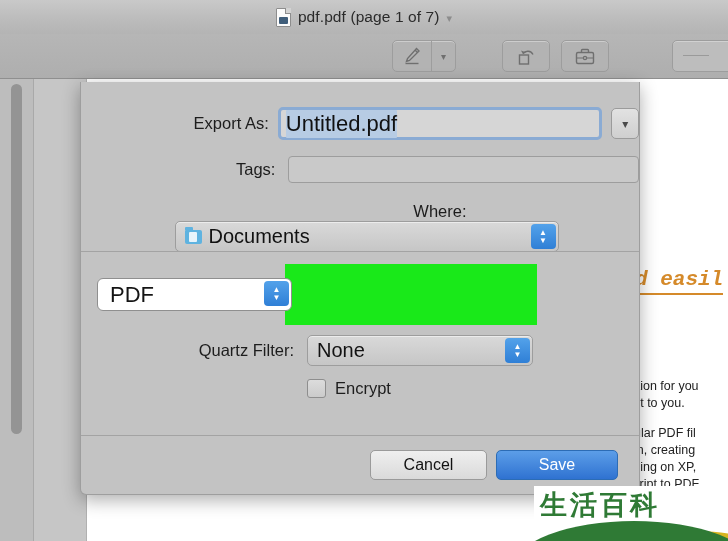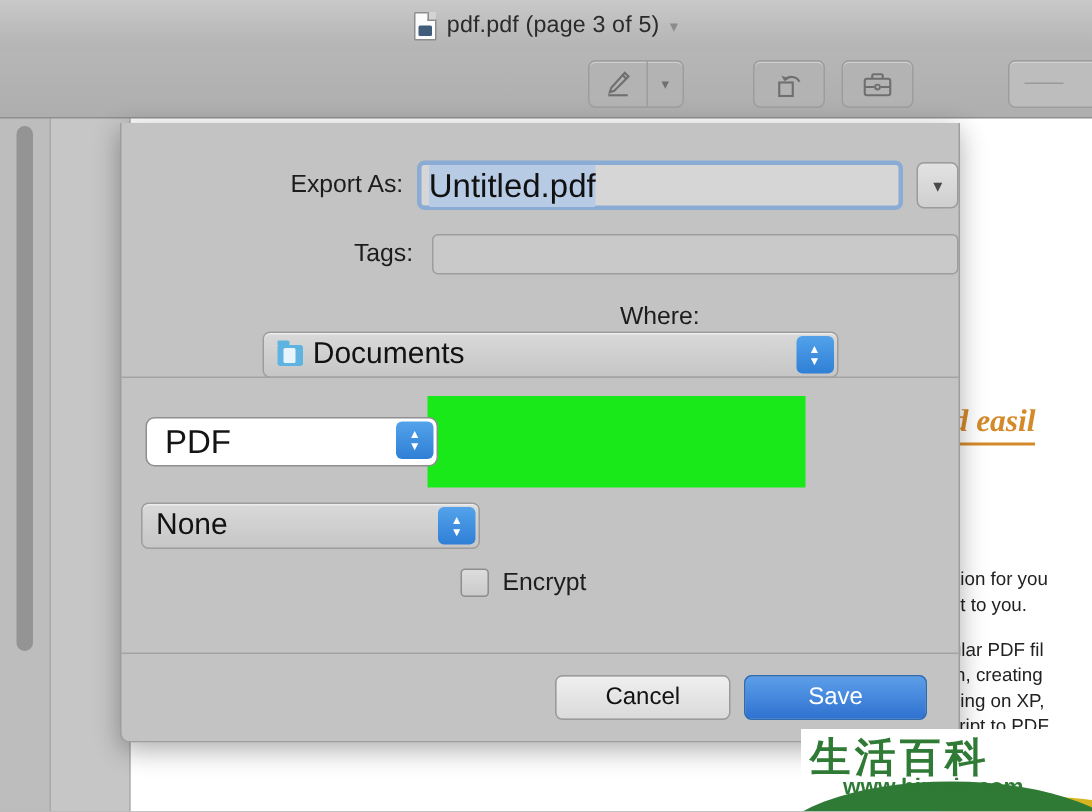--- a/index.html
+++ b/index.html
@@ -163,21 +163,21 @@
     position: absolute;
     left: 87px; top: 78px;
     width: 641px; height: 463px;
     background: #ffffff;
     overflow: hidden;
   }
   .pg-heading {
     position: absolute;
     left: 548px; top: 190px;
     white-space: nowrap;
-    font-family: Liberation Serif, serif;
+    font-family: Liberation Mono, monospace;
     font-weight: bold;
     font-style: italic;
     font-size: 21px;
     color: #d58a2a;
     border-bottom: 2px solid #d58a2a;
     padding-bottom: 2px;
   }
   .pg-body {
     position: absolute;
     left: 540px; top: 300px;
@@ -496,21 +496,21 @@
         <path d="M2.5 12 H9 M13 12 H19.5" stroke="#6f6f6f" stroke-width="1.2"></path>
       </svg>
     </div>
 
     <div class="tb-search" title=""></div>
   </div>
 
   <div class="titlebar">
     <div class="title-wrap">
       <span class="doc-icon"></span>
-      <span class="win-title">pdf.pdf (page 3 of 5)</span>
+      <span class="win-title">pdf.pdf (page 1 of 7)</span>
       <span class="title-chevron">▾</span>
     </div>
   </div>
 
   <div class="sheet">
 
     <div class="sheet-top">
 
       <div class="row r-export">
         <span class="row-label">Export As:</span>
@@ -549,20 +549,21 @@
       <div class="pop-white">
         <span class="pop-text">PDF</span>
         <span class="stepper">
           <span class="ar">▲</span>
           <span class="ar">▼</span>
         </span>
       </div>
     </div>
 
     <div class="row r-quartz">
+      <span class="row-label">Quartz Filter:</span>
       <div class="popup" style="width:226px;">
         <span class="pop-text">None</span>
         <span class="stepper">
           <span class="ar">▲</span>
           <span class="ar">▼</span>
         </span>
       </div>
     </div>
 
     <div class="row r-encrypt">
@@ -576,16 +577,15 @@
       <div class="btn btn-save">Save</div>
     </div>
 
   </div>
 
   <div class="watermark">
     <div class="wm-band"></div>
     <div class="wm-swoosh2"></div>
     <div class="wm-swoosh"></div>
     <div class="wm-cn">生活百科</div>
-    <div class="wm-url">www.bimeiz.com</div>
   </div>
 
 </div>
 
 </body></html>

